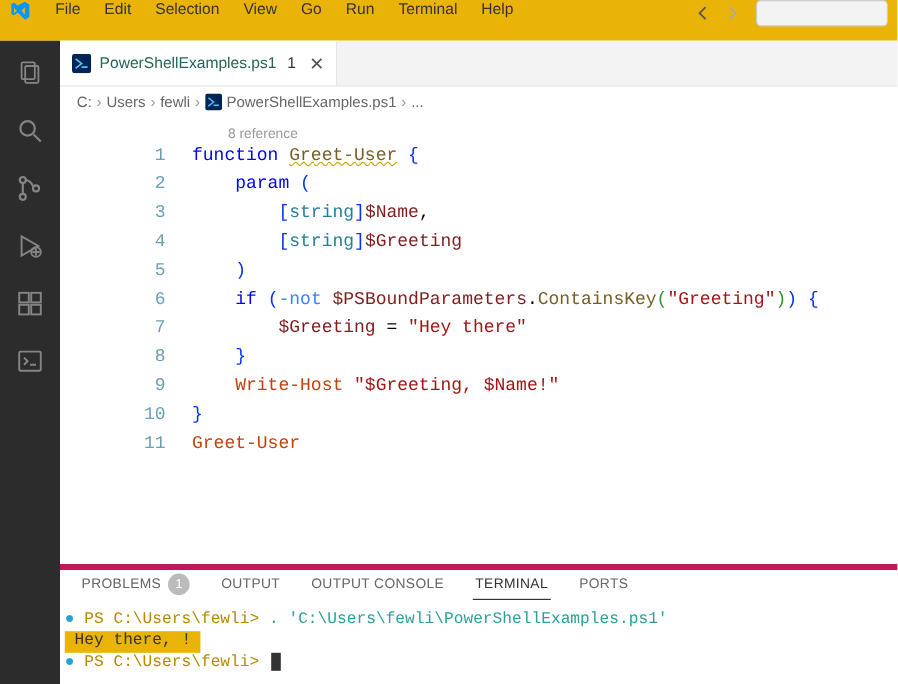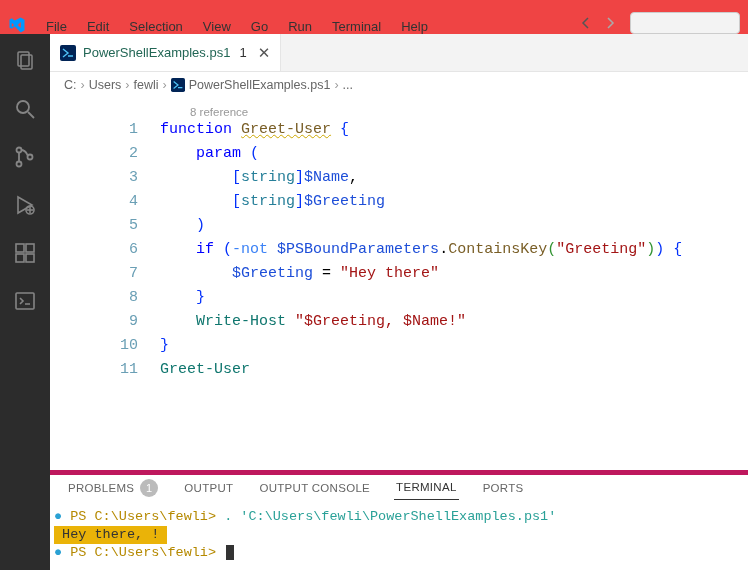--- a/index.html
+++ b/index.html
@@ -1,20 +1,20 @@
 <!DOCTYPE html>
 <html><head>
 <meta charset="utf-8">
 <style>
 * { margin: 0; padding: 0; box-sizing: border-box; }
 html, body { width: 748px; height: 570px; overflow: hidden; font-family: -apple-system, "Segoe UI", sans-serif; }
 body { display: flex; flex-direction: column; background: #fff; }
 
 
-.menubar { height: 34px; background: #ef4444; display: flex; align-items: flex-end; padding: 0 8px; font-size: 13px; color: #333; }
+.menubar { height: 34px; background: #eab308; display: flex; align-items: flex-start; padding: 0 8px; font-size: 13px; color: #333; }
 .menubar .vscode-logo { width: 18px; height: 18px; margin-right: 10px; display: flex; align-items: center; justify-content: center; }
 .menubar .menu-item { padding: 0 10px; cursor: default; }
 .menubar .spacer { flex: 1; }
 .menubar .nav-arrow { width: 24px; height: 22px; display: flex; align-items: center; justify-content: center; color: #555; }
 .menubar .nav-arrow.disabled { color: #aaa; }
 .menubar .search-box { width: 110px; height: 22px; background: #f3f3f3; border: 1px solid #ccc; border-radius: 4px; margin-left: 8px; }
 
 
 .main { flex: 1; display: flex; min-height: 0; }
 
@@ -43,23 +43,23 @@
 .codelens { position: absolute; left: 140px; top: 2px; font-size: 11.5px; color: #999; font-family: -apple-system, "Segoe UI", sans-serif; }
 .code-inner { display: flex; padding-top: 20px; }
 .gutter { width: 110px; text-align: right; padding-right: 22px; color: #237893; user-select: none; }
 .gutter .ln { height: 24px; color: #6a9fb5; }
 .code-lines { flex: 1; }
 .code-lines .cl { height: 24px; white-space: pre; }
 
 
 .kw { color: #0000ff; }       
 .fn { color: #795e26; text-decoration: underline wavy #cca700; text-decoration-thickness: 1px; } 
-.fn2 { color: #0f766e; }      
+.fn2 { color: #c2410c; }      
 .ty { color: #267f99; }       
-.va { color: #1d4ed8; }
+.va { color: #7f1d1d; }
 .pn { color: #0431fa; }       
 .pn2 { color: #319331; }      
 .br1 { color: #0431fa; }
 .str { color: #a31515; }      
 .mt { color: #795e26; }       
 .neg { color: #3b82f6; }
 
 
 .panel { height: 100px; border-top: 5px solid #be185d; display: flex; flex-direction: column; }
 .panel-tabs { height: 34px; display: flex; align-items: center; padding: 0 16px; gap: 22px; font-size: 11.5px; color: #666; letter-spacing: 0.3px; }

